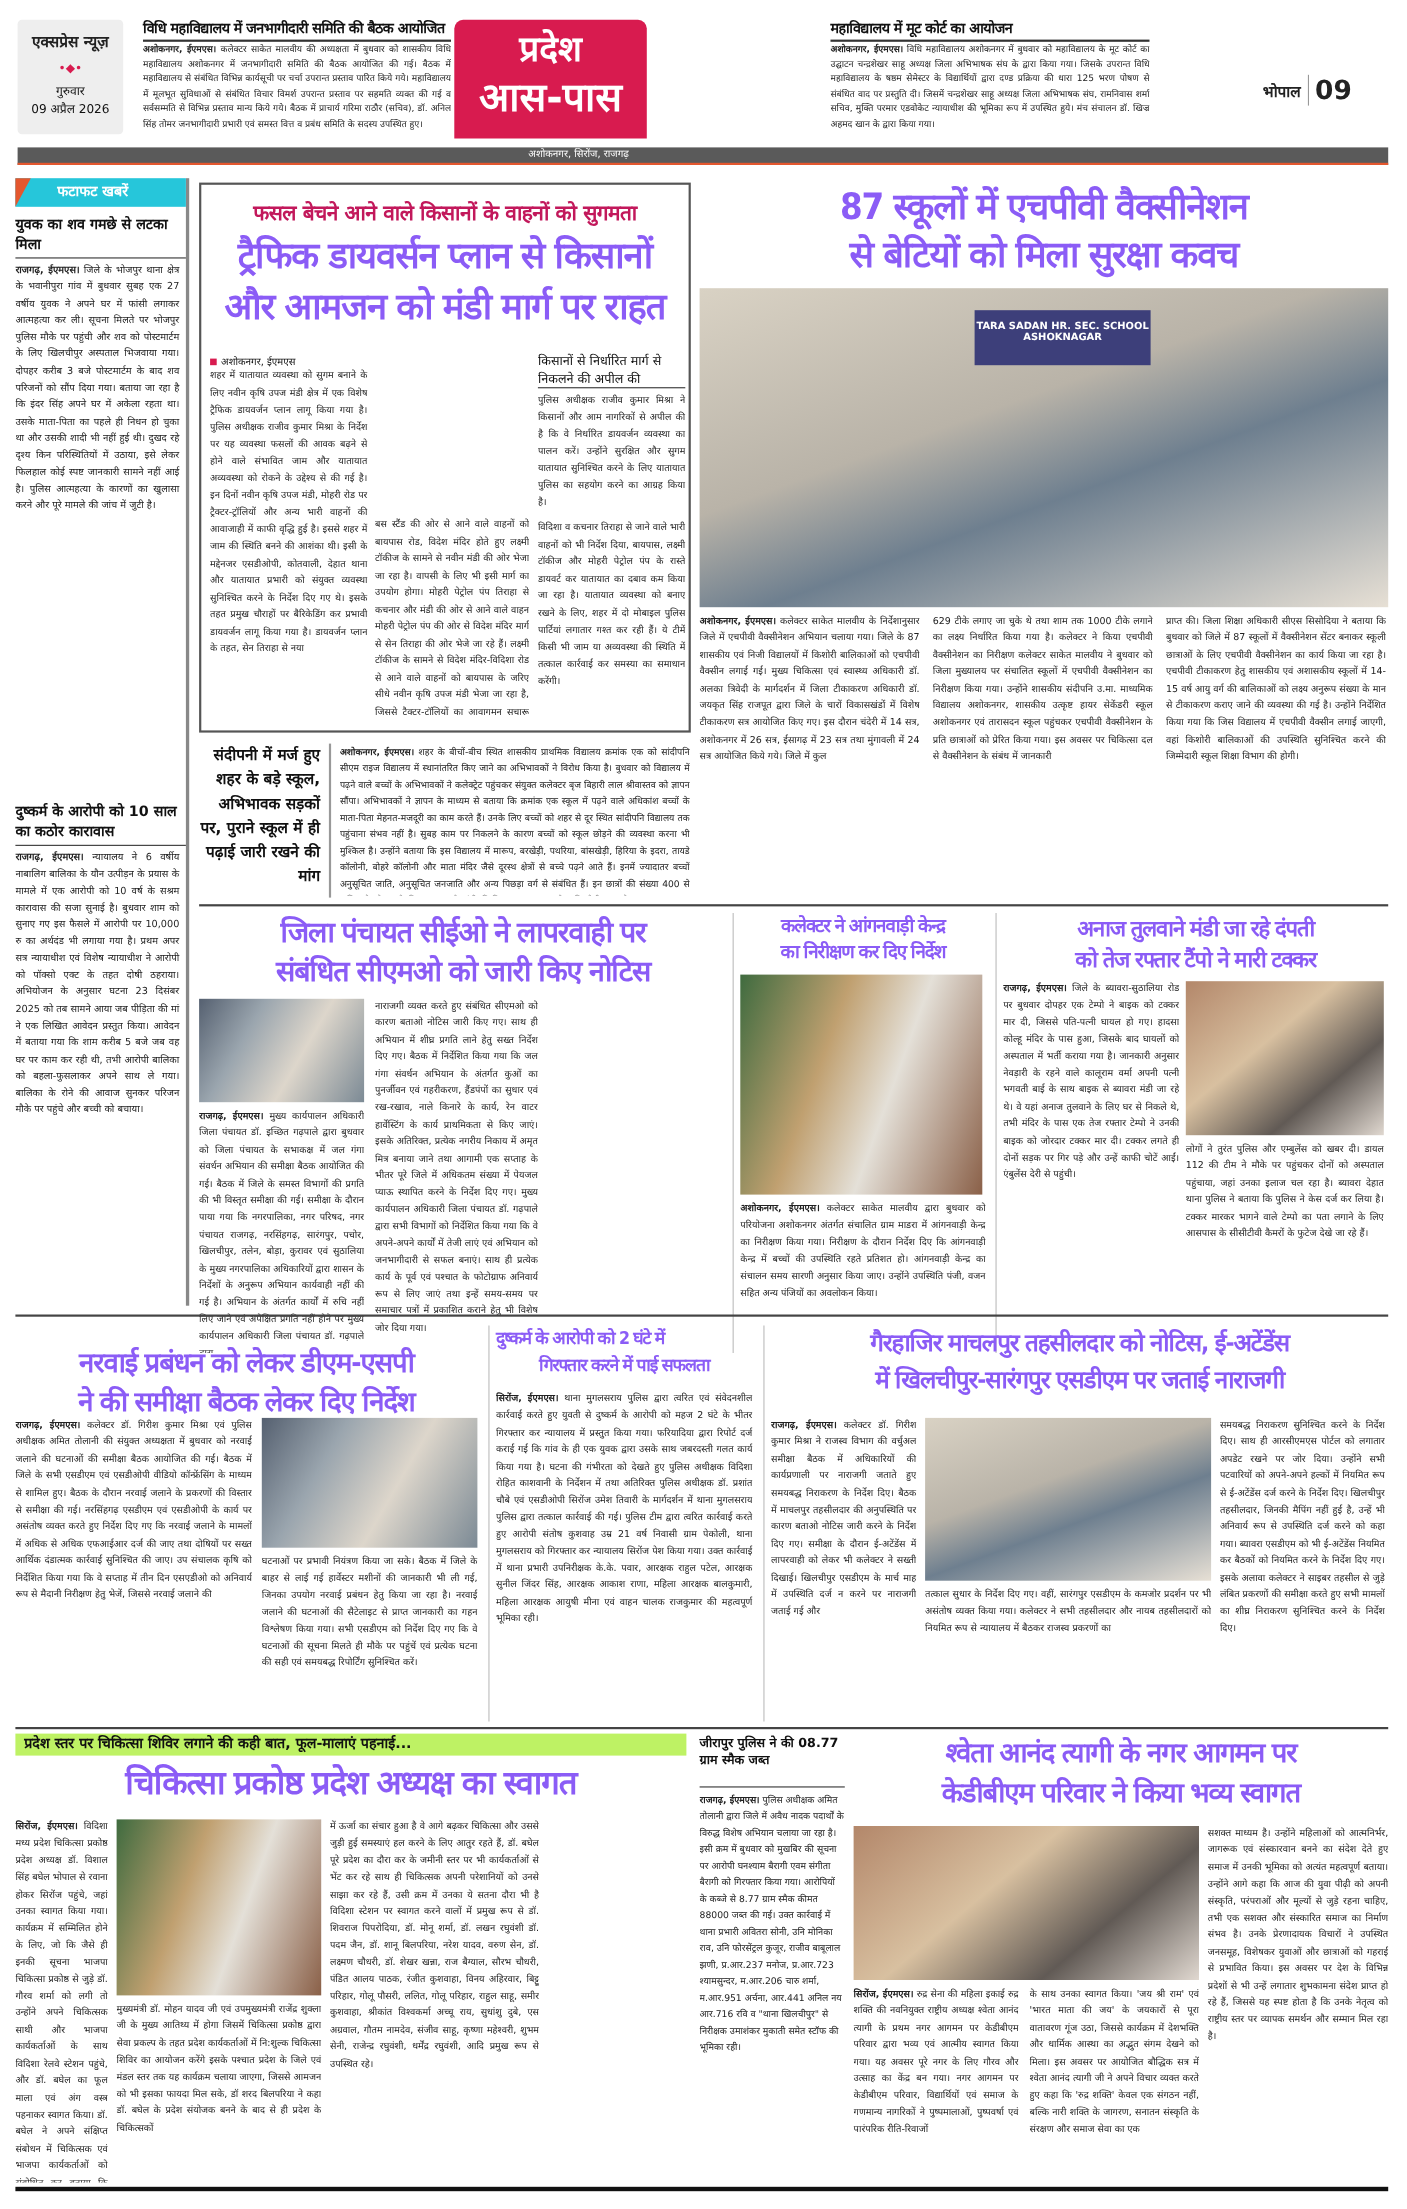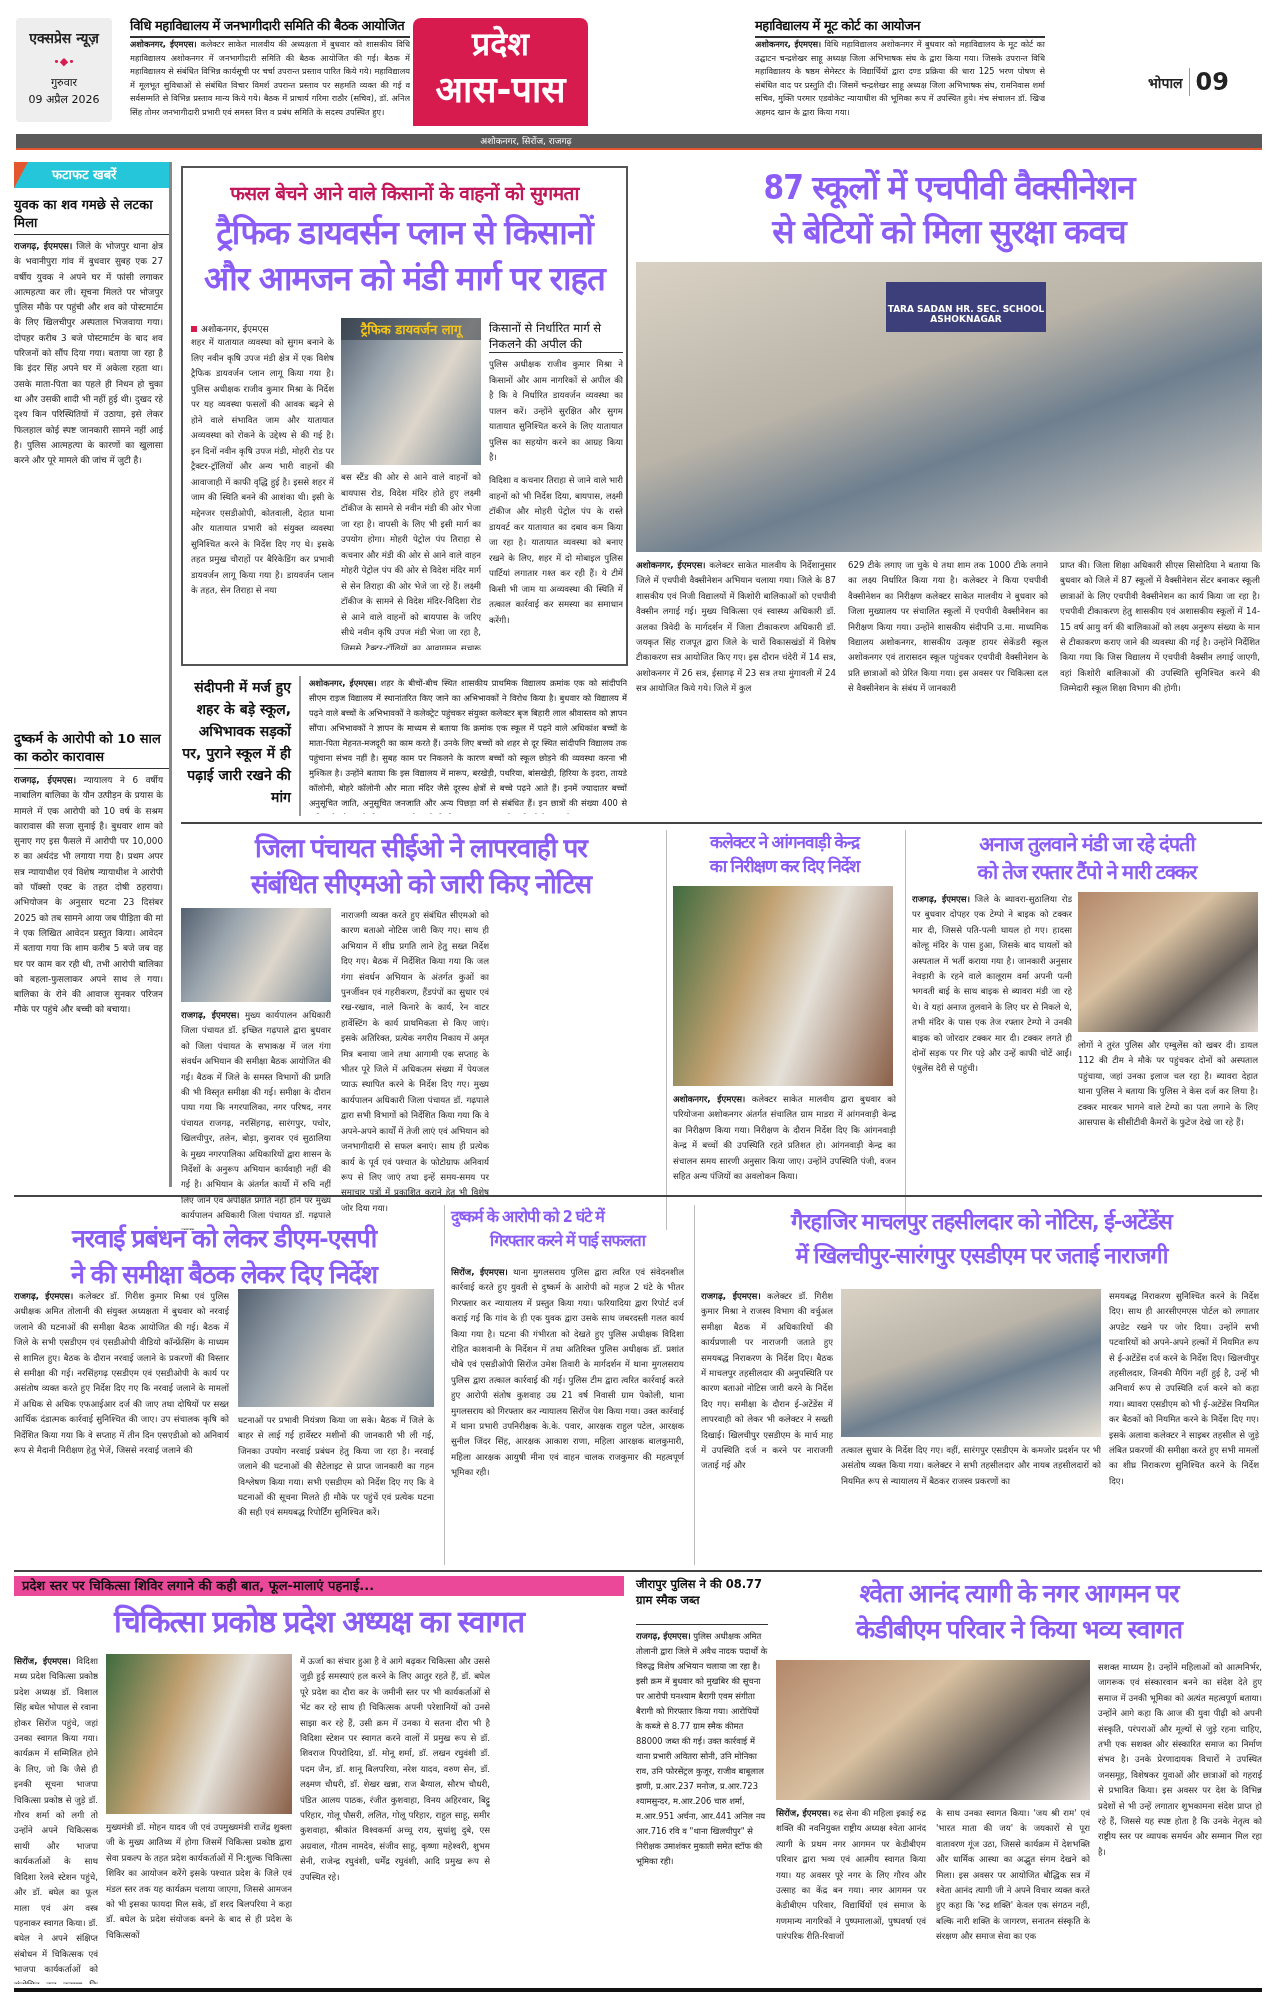--- a/index.html
+++ b/index.html
@@ -67,42 +67,39 @@
 <div class="abs" style="left:181px;top:166px;width:447px;height:500px;border:2px solid #555;">
   <div style="color:#c2185b;font-weight:bold;font-size:19px;text-align:center;margin-top:12px;letter-spacing:-0.5px;">फसल बेचने आने वाले किसानों के वाहनों को सुगमता</div>
   <div class="hl" style="font-size:33px;line-height:46px;text-align:center;margin-top:4px;">ट्रैफिक डायवर्सन प्लान से किसानों</div>
   <div class="hl" style="font-size:33px;line-height:46px;text-align:center;">और आमजन को मंडी मार्ग पर राहत</div>
 
   <div class="abs" style="left:8px;top:154px;width:143px;">
     <div style="font-size:9px;"><span style="display:inline-block;width:6px;height:6px;background:#d81b4f;margin-right:4px;"></span><span>अशोकनगर, ईएमएस</span></div>
     <div class="col-txt" style="height:325px;font-size:8.6px;line-height:15.5px;">शहर में यातायात व्यवस्था को सुगम बनाने के लिए नवीन कृषि उपज मंडी क्षेत्र में एक विशेष ट्रैफिक डायवर्जन प्लान लागू किया गया है। पुलिस अधीक्षक राजीव कुमार मिश्रा के निर्देश पर यह व्यवस्था फसलों की आवक बढ़ने से होने वाले संभावित जाम और यातायात अव्यवस्था को रोकने के उद्देश्य से की गई है। इन दिनों नवीन कृषि उपज मंडी, मोहरी रोड पर ट्रैक्टर-ट्रॉलियों और अन्य भारी वाहनों की आवाजाही में काफी वृद्धि हुई है। इससे शहर में जाम की स्थिति बनने की आशंका थी। इसी के मद्देनजर एसडीओपी, कोतवाली, देहात थाना और यातायात प्रभारी को संयुक्त व्यवस्था सुनिश्चित करने के निर्देश दिए गए थे। इसके तहत प्रमुख चौराहों पर बैरिकेडिंग कर प्रभावी डायवर्जन लागू किया गया है। डायवर्जन प्लान के तहत, सेन तिराहा से नया</div>
   </div>
 
-  <div class="abs photo p3" style="left:158px;top:150px;width:140px;height:147px;">
-    <div style="color:#f5c518;font-weight:bold;font-size:13px;text-align:center;background:rgba(40,50,60,0.55);padding:2px 0;">ट्रैफिक डायवर्जन लागू</div>
-  </div>
   <div class="abs col-txt" style="left:158px;top:302px;width:140px;height:180px;font-size:8.6px;line-height:15.5px;">बस स्टैंड की ओर से आने वाले वाहनों को बायपास रोड, विदेश मंदिर होते हुए लक्ष्मी टॉकीज के सामने से नवीन मंडी की ओर भेजा जा रहा है। वापसी के लिए भी इसी मार्ग का उपयोग होगा। मोहरी पेट्रोल पंप तिराहा से कचनार और मंडी की ओर से आने वाले वाहन मोहरी पेट्रोल पंप की ओर से विदेश मंदिर मार्ग से सेन तिराहा की ओर भेजे जा रहे हैं। लक्ष्मी टॉकीज के सामने से विदेश मंदिर-विदिशा रोड से आने वाले वाहनों को बायपास के जरिए सीधे नवीन कृषि उपज मंडी भेजा जा रहा है, जिससे ट्रैक्टर-ट्रॉलियों का आवागमन सुचारू रहे।</div>
 
   <div class="abs" style="left:306px;top:152px;width:134px;">
     <div style="font-weight:normal;font-size:11.5px;line-height:16px;border-bottom:1.5px solid #333;">किसानों से निर्धारित मार्ग से निकलने की अपील की</div>
     <div class="col-txt" style="height:110px;font-size:8.6px;line-height:15.5px;margin-top:4px;">पुलिस अधीक्षक राजीव कुमार मिश्रा ने किसानों और आम नागरिकों से अपील की है कि वे निर्धारित डायवर्जन व्यवस्था का पालन करें। उन्होंने सुरक्षित और सुगम यातायात सुनिश्चित करने के लिए यातायात पुलिस का सहयोग करने का आग्रह किया है।</div>
     <div class="col-txt" style="height:190px;font-size:8.6px;line-height:15.5px;margin-top:6px;">विदिशा व कचनार तिराहा से जाने वाले भारी वाहनों को भी निर्देश दिया, बायपास, लक्ष्मी टॉकीज और मोहरी पेट्रोल पंप के रास्ते डायवर्ट कर यातायात का दबाव कम किया जा रहा है। यातायात व्यवस्था को बनाए रखने के लिए, शहर में दो मोबाइल पुलिस पार्टियां लगातार गश्त कर रही हैं। ये टीमें किसी भी जाम या अव्यवस्था की स्थिति में तत्काल कार्रवाई कर समस्या का समाधान करेंगी।</div>
   </div>
 </div>
 
 <div class="abs" style="left:181px;top:676px;width:447px;height:140px;">
   <div class="abs" style="left:0;top:0;width:120px;font-weight:bold;font-size:14px;line-height:22px;text-align:right;padding-right:8px;border-right:2px solid #999;height:140px;">संदीपनी में मर्ज हुए शहर के बड़े स्कूल, अभिभावक सड़कों पर, पुराने स्कूल में ही पढ़ाई जारी रखने की मांग</div>
   <div class="abs txt" style="left:128px;top:0;width:318px;height:138px;font-size:8.3px;line-height:15px;"><b>अशोकनगर, ईएमएस।</b> <span>शहर के बीचों-बीच स्थित शासकीय प्राथमिक विद्यालय क्रमांक एक को सांदीपनि सीएम राइज विद्यालय में स्थानांतरित किए जाने का अभिभावकों ने विरोध किया है। बुधवार को विद्यालय में पढ़ने वाले बच्चों के अभिभावकों ने कलेक्ट्रेट पहुंचकर संयुक्त कलेक्टर बृज बिहारी लाल श्रीवास्तव को ज्ञापन सौंपा। अभिभावकों ने ज्ञापन के माध्यम से बताया कि क्रमांक एक स्कूल में पढ़ने वाले अधिकांश बच्चों के माता-पिता मेहनत-मजदूरी का काम करते हैं। उनके लिए बच्चों को शहर से दूर स्थित सांदीपनि विद्यालय तक पहुंचाना संभव नहीं है। सुबह काम पर निकलने के कारण बच्चों को स्कूल छोड़ने की व्यवस्था करना भी मुश्किल है। उन्होंने बताया कि इस विद्यालय में मारूप, बरखेड़ी, पथरिया, बांसखेड़ी, हिरिया के इदरा, तायडे कॉलोनी, बोहरे कॉलोनी और माता मंदिर जैसे दूरस्थ क्षेत्रों से बच्चे पढ़ने आते हैं। इनमें ज्यादातर बच्चों अनुसूचित जाति, अनुसूचित जनजाति और अन्य पिछड़ा वर्ग से संबंधित हैं। इन छात्रों की संख्या 400 से अधिक है और उनके निवास स्थान से सांदीपनि विद्यालय लगभग 5 से 8 किलोमीटर दूर है।</span></div>
 </div>
 
 <div class="abs" style="left:636px;top:166px;width:626px;height:650px;">
   <div class="hl" style="font-size:33px;line-height:44px;text-align:center;">87 स्कूलों में एचपीवी वैक्सीनेशन</div>
   <div class="hl" style="font-size:33px;line-height:44px;text-align:center;">से बेटियों को मिला सुरक्षा कवच</div>
   <div class="abs photo p2" style="left:0;top:96px;width:626px;height:290px;">
-    <div style="position:absolute;left:250px;top:20px;width:160px;height:50px;background:#3d3f7a;color:#fff;font-size:9px;font-weight:bold;text-align:center;padding-top:22px;">TARA SADAN HR. SEC. SCHOOL ASHOKNAGAR</div>
+    <div style="position:absolute;left:250px;top:20px;width:160px;height:50px;background:#3d3f7a;color:#fff;font-size:9px;font-weight:bold;text-align:center;padding-top:10px;">TARA SADAN HR. SEC. SCHOOL ASHOKNAGAR</div>
   </div>
   <div class="abs" style="left:0;top:392px;width:200px;">
     <div class="col-txt" style="height:250px;font-size:8.6px;line-height:15.4px;"><b>अशोकनगर, ईएमएस।</b> <span>कलेक्टर साकेत मालवीय के निर्देशानुसार जिले में एचपीवी वैक्सीनेशन अभियान चलाया गया। जिले के 87 शासकीय एवं निजी विद्यालयों में किशोरी बालिकाओं को एचपीवी वैक्सीन लगाई गई। मुख्य चिकित्सा एवं स्वास्थ्य अधिकारी डॉ. अलका त्रिवेदी के मार्गदर्शन में जिला टीकाकरण अधिकारी डॉ. जयकृत सिंह राजपूत द्वारा जिले के चारों विकासखंडों में विशेष टीकाकरण सत्र आयोजित किए गए। इस दौरान चंदेरी में 14 सत्र, अशोकनगर में 26 सत्र, ईसागढ़ में 23 सत्र तथा मुंगावली में 24 सत्र आयोजित किये गये। जिले में कुल</span></div>
   </div>
   <div class="abs col-txt" style="left:212px;top:392px;width:200px;height:250px;font-size:8.6px;line-height:15.4px;">629 टीके लगाए जा चुके थे तथा शाम तक 1000 टीके लगाने का लक्ष्य निर्धारित किया गया है। कलेक्टर ने किया एचपीवी वैक्सीनेशन का निरीक्षण कलेक्टर साकेत मालवीय ने बुधवार को जिला मुख्यालय पर संचालित स्कूलों में एचपीवी वैक्सीनेशन का निरीक्षण किया गया। उन्होंने शासकीय संदीपनि उ.मा. माध्यमिक विद्यालय अशोकनगर, शासकीय उत्कृष्ट हायर सेकेंडरी स्कूल अशोकनगर एवं तारासदन स्कूल पहुंचकर एचपीवी वैक्सीनेशन के प्रति छात्राओं को प्रेरित किया गया। इस अवसर पर चिकित्सा दल से वैक्सीनेशन के संबंध में जानकारी</div>
   <div class="abs col-txt" style="left:424px;top:392px;width:200px;height:250px;font-size:8.6px;line-height:15.4px;">प्राप्त की। जिला शिक्षा अधिकारी सीएस सिसोदिया ने बताया कि बुधवार को जिले में 87 स्कूलों में वैक्सीनेशन सेंटर बनाकर स्कूली छात्राओं के लिए एचपीवी वैक्सीनेशन का कार्य किया जा रहा है। एचपीवी टीकाकरण हेतु शासकीय एवं अशासकीय स्कूलों में 14-15 वर्ष आयु वर्ग की बालिकाओं को लक्ष्य अनुरूप संख्या के मान से टीकाकरण कराए जाने की व्यवस्था की गई है। उन्होंने निर्देशित किया गया कि जिस विद्यालय में एचपीवी वैक्सीन लगाई जाएगी, वहां किशोरी बालिकाओं की उपस्थिति सुनिश्चित करने की जिम्मेदारी स्कूल शिक्षा विभाग की होगी।</div>
 </div>
 
 <div class="abs hrule" style="left:181px;top:822px;width:1081px;height:1.5px;background:#444;"></div>
 <div class="abs" style="left:181px;top:830px;width:480px;height:400px;">
@@ -152,21 +149,21 @@
   <div class="hl" style="font-size:22px;line-height:34px;text-align:center;">में खिलचीपुर-सारंगपुर एसडीएम पर जताई नाराजगी</div>
   <div class="abs col-txt" style="left:6px;top:84px;width:132px;height:272px;font-size:8.6px;line-height:15.4px;"><b>राजगढ़, ईएमएस।</b> <span>कलेक्टर डॉ. गिरीश कुमार मिश्रा ने राजस्व विभाग की वर्चुअल समीक्षा बैठक में अधिकारियों की कार्यप्रणाली पर नाराजगी जताते हुए समयबद्ध निराकरण के निर्देश दिए। बैठक में माचलपुर तहसीलदार की अनुपस्थिति पर कारण बताओ नोटिस जारी करने के निर्देश दिए गए। समीक्षा के दौरान ई-अटेंडेंस में लापरवाही को लेकर भी कलेक्टर ने सख्ती दिखाई। खिलचीपुर एसडीएम के मार्च माह में उपस्थिति दर्ज न करने पर नाराजगी जताई गई और</span></div>
   <div class="abs photo p2" style="left:146px;top:84px;width:260px;height:148px;"></div>
   <div class="abs col-txt" style="left:146px;top:238px;width:260px;height:118px;font-size:8.6px;line-height:15.4px;">तत्काल सुधार के निर्देश दिए गए। वहीं, सारंगपुर एसडीएम के कमजोर प्रदर्शन पर भी असंतोष व्यक्त किया गया। कलेक्टर ने सभी तहसीलदार और नायब तहसीलदारों को नियमित रूप से न्यायालय में बैठकर राजस्व प्रकरणों का</div>
   <div class="abs col-txt" style="left:414px;top:84px;width:150px;height:272px;font-size:8.6px;line-height:15.4px;">समयबद्ध निराकरण सुनिश्चित करने के निर्देश दिए। साथ ही आरसीएमएस पोर्टल को लगातार अपडेट रखने पर जोर दिया। उन्होंने सभी पटवारियों को अपने-अपने हल्कों में नियमित रूप से ई-अटेंडेंस दर्ज करने के निर्देश दिए। खिलचीपुर तहसीलदार, जिनकी मैपिंग नहीं हुई है, उन्हें भी अनिवार्य रूप से उपस्थिति दर्ज करने को कहा गया। ब्यावरा एसडीएम को भी ई-अटेंडेंस नियमित कर बैठकों को नियमित करने के निर्देश दिए गए। इसके अलावा कलेक्टर ने साइबर तहसील से जुड़े लंबित प्रकरणों की समीक्षा करते हुए सभी मामलों का शीघ्र निराकरण सुनिश्चित करने के निर्देश दिए।</div>
 </div>
 
 <div class="abs" style="left:14px;top:1570px;width:1248px;height:1.5px;background:#444;"></div>
 
 <div class="abs" style="left:14px;top:1576px;width:610px;height:410px;">
-  <div style="background:#ec4899;font-weight:bold;font-size:13px;line-height:20px;padding-left:8px;">प्रदेश स्तर पर चिकित्सा शिविर लगाने की कही बात, फूल-मालाएं पहनाई...</div>
+  <div style="background:#bef264;font-weight:bold;font-size:13px;line-height:20px;padding-left:8px;">प्रदेश स्तर पर चिकित्सा शिविर लगाने की कही बात, फूल-मालाएं पहनाई...</div>
   <div class="hl" style="font-size:30px;line-height:44px;text-align:center;margin-top:4px;">चिकित्सा प्रकोष्ठ प्रदेश अध्यक्ष का स्वागत</div>
   <div class="abs col-txt" style="left:0;top:78px;width:84px;height:330px;font-size:8.6px;line-height:15.4px;"><b>सिरोंज, ईएमएस।</b> <span>विदिशा मध्य प्रदेश चिकित्सा प्रकोष्ठ प्रदेश अध्यक्ष डॉ. विशाल सिंह बघेल भोपाल से रवाना होकर सिरोंज पहुंचे, जहां उनका स्वागत किया गया। कार्यक्रम में सम्मिलित होने के लिए, जो कि जैसे ही इनकी सूचना भाजपा चिकित्सा प्रकोष्ठ से जुड़े डॉ. गौरव शर्मा को लगी तो उन्होंने अपने चिकित्सक साथी और भाजपा कार्यकर्ताओं के साथ विदिशा रेलवे स्टेशन पहुंचे, और डॉ. बघेल का फूल माला एवं अंग वस्त्र पहनाकर स्वागत किया। डॉ. बघेल ने अपने संक्षिप्त संबोधन में चिकित्सक एवं भाजपा कार्यकर्ताओं को संबोधित कर बताया कि दिनांक 14 अप्रैल को भोपाल भाजपा प्रदेश कार्यालय में सेवा प्रकल्प के कार्यक्रम का शुभारंभ प्रदेश अध्यक्ष हेमंत खंडेलवाल</span></div>
   <div class="abs photo p4" style="left:92px;top:78px;width:186px;height:160px;"></div>
   <div class="abs col-txt" style="left:92px;top:244px;width:186px;height:164px;font-size:8.6px;line-height:15.4px;">मुख्यमंत्री डॉ. मोहन यादव जी एवं उपमुख्यमंत्री राजेंद्र शुक्ला जी के मुख्य आतिथ्य में होगा जिसमें चिकित्सा प्रकोष्ठ द्वारा सेवा प्रकल्प के तहत प्रदेश कार्यकर्ताओं में नि:शुल्क चिकित्सा शिविर का आयोजन करेंगे इसके पश्चात प्रदेश के जिले एवं मंडल स्तर तक यह कार्यक्रम चलाया जाएगा, जिससे आमजन को भी इसका फायदा मिल सके, डॉ शरद बिलपरिया ने कहा डॉ. बघेल के प्रदेश संयोजक बनने के बाद से ही प्रदेश के चिकित्सकों</div>
   <div class="abs col-txt" style="left:286px;top:78px;width:190px;height:330px;font-size:8.6px;line-height:15.4px;">में ऊर्जा का संचार हुआ है वे आगे बढ़कर चिकित्सा और उससे जुड़ी हुई समस्याएं हल करने के लिए आतुर रहते हैं, डॉ. बघेल पूरे प्रदेश का दौरा कर के जमीनी स्तर पर भी कार्यकर्ताओं से भेंट कर रहे साथ ही चिकित्सक अपनी परेशानियों को उनसे साझा कर रहे हैं, उसी क्रम में उनका ये सतना दौरा भी है विदिशा स्टेशन पर स्वागत करने वालों में प्रमुख रूप से डॉ. शिवराज पिपरोदिया, डॉ. मोनू शर्मा, डॉ. लखन रघुवंशी डॉ. पदम जैन, डॉ. शानू बिलपरिया, नरेश यादव, वरुण सेन, डॉ. लक्ष्मण चौधरी, डॉ. शेखर खन्ना, राज बैग्याल, सौरभ चौधरी, पंडित आलय पाठक, रंजीत कुशवाहा, विनय अहिरवार, बिट्टू परिहार, गोलू पौसरी, ललित, गोलू परिहार, राहुल साहू, समीर कुशवाहा, श्रीकांत विश्वकर्मा अच्चू राय, सुधांशु दुबे, एस अग्रवाल, गौतम नामदेव, संजीव साहू, कृष्णा महेश्वरी, शुभम सेनी, राजेन्द्र रघुवंशी, धर्मेंद्र रघुवंशी, आदि प्रमुख रूप से उपस्थित रहे।</div>
 </div>
 
 <div class="abs" style="left:636px;top:1576px;width:132px;height:410px;">
   <div style="font-weight:bold;font-size:11.5px;line-height:16px;border-bottom:1.5px solid #333;padding-bottom:16px;">जीरापुर पुलिस ने की 08.77 ग्राम स्मैक जब्त</div>
   <div class="col-txt" style="height:360px;font-size:8.4px;line-height:15px;margin-top:4px;text-align:left;"><b>राजगढ़, ईएमएस।</b> <span>पुलिस अधीक्षक अमित तोलानी द्वारा जिले में अवैध नादक पदार्थों के विरुद्ध विशेष अभियान चलाया जा रहा है। इसी क्रम में बुधवार को मुखबिर की सूचना पर आरोपी घनश्याम बैरागी एवम संगीता बैरागी को गिरफ्तार किया गया। आरोपियों के कब्जे से 8.77 ग्राम स्मैक कीमत 88000 जब्त की गई। उक्त कार्रवाई में थाना प्रभारी अवितरा सोनी, उनि मोनिका राव, उनि फोरसेंट्रल कुजूर, राजीव बाबूलाल झणी, प्र.आर.237 मनोज, प्र.आर.723 श्यामसुन्दर, म.आर.206 चारु शर्मा, म.आर.951 अर्चना, आर.441 अनिल नय आर.716 रवि व "थाना खिलचीपुर" से निरीक्षक उमाशंकर मुकाती समेत स्टॉफ की भूमिका रही।</span></div>

